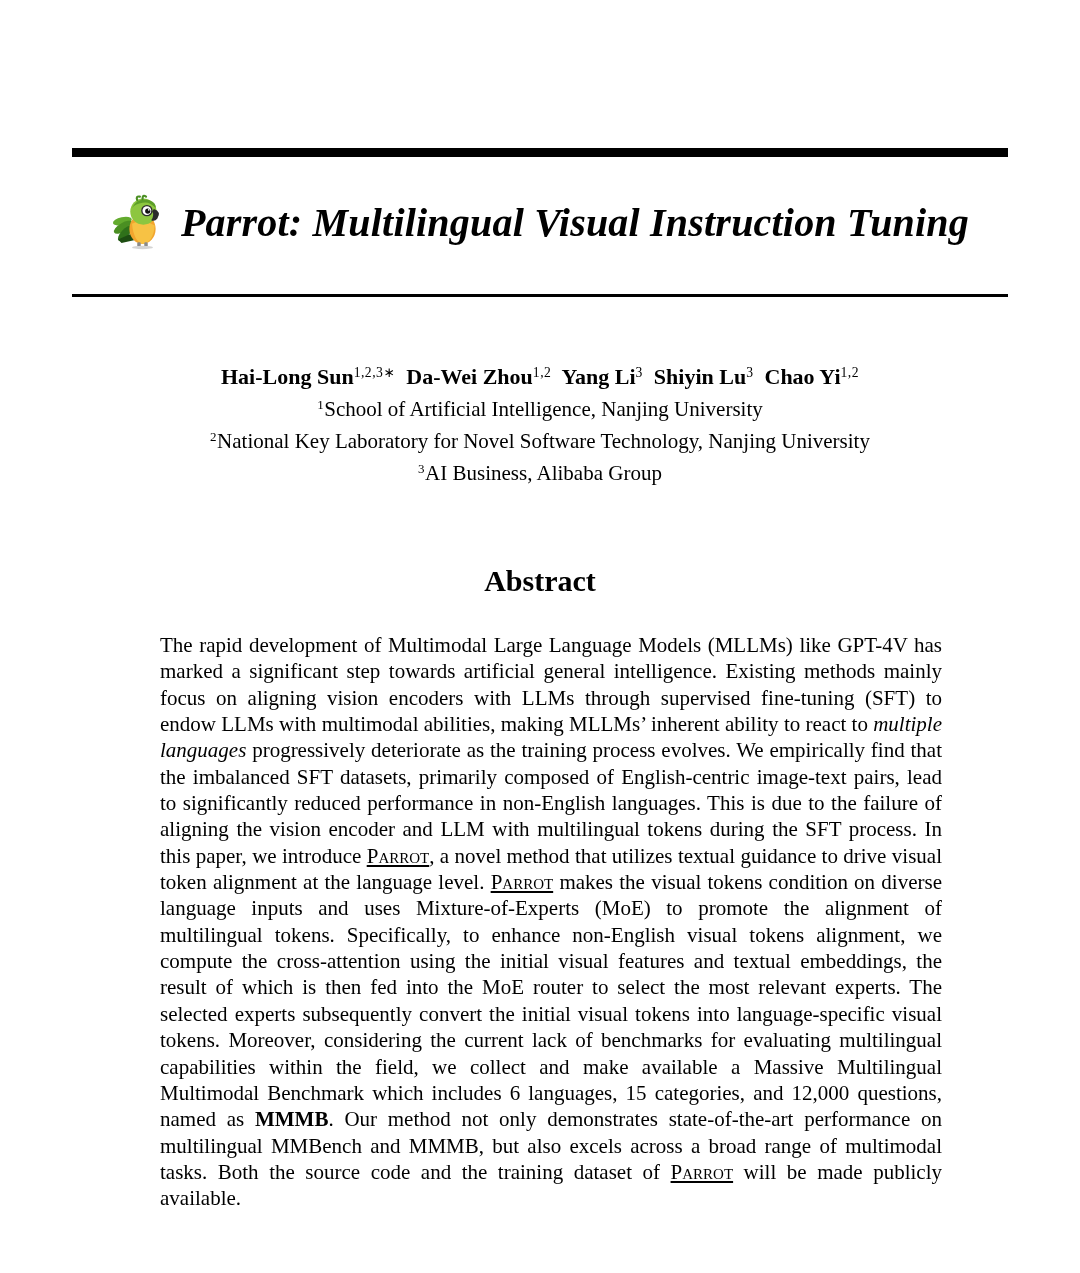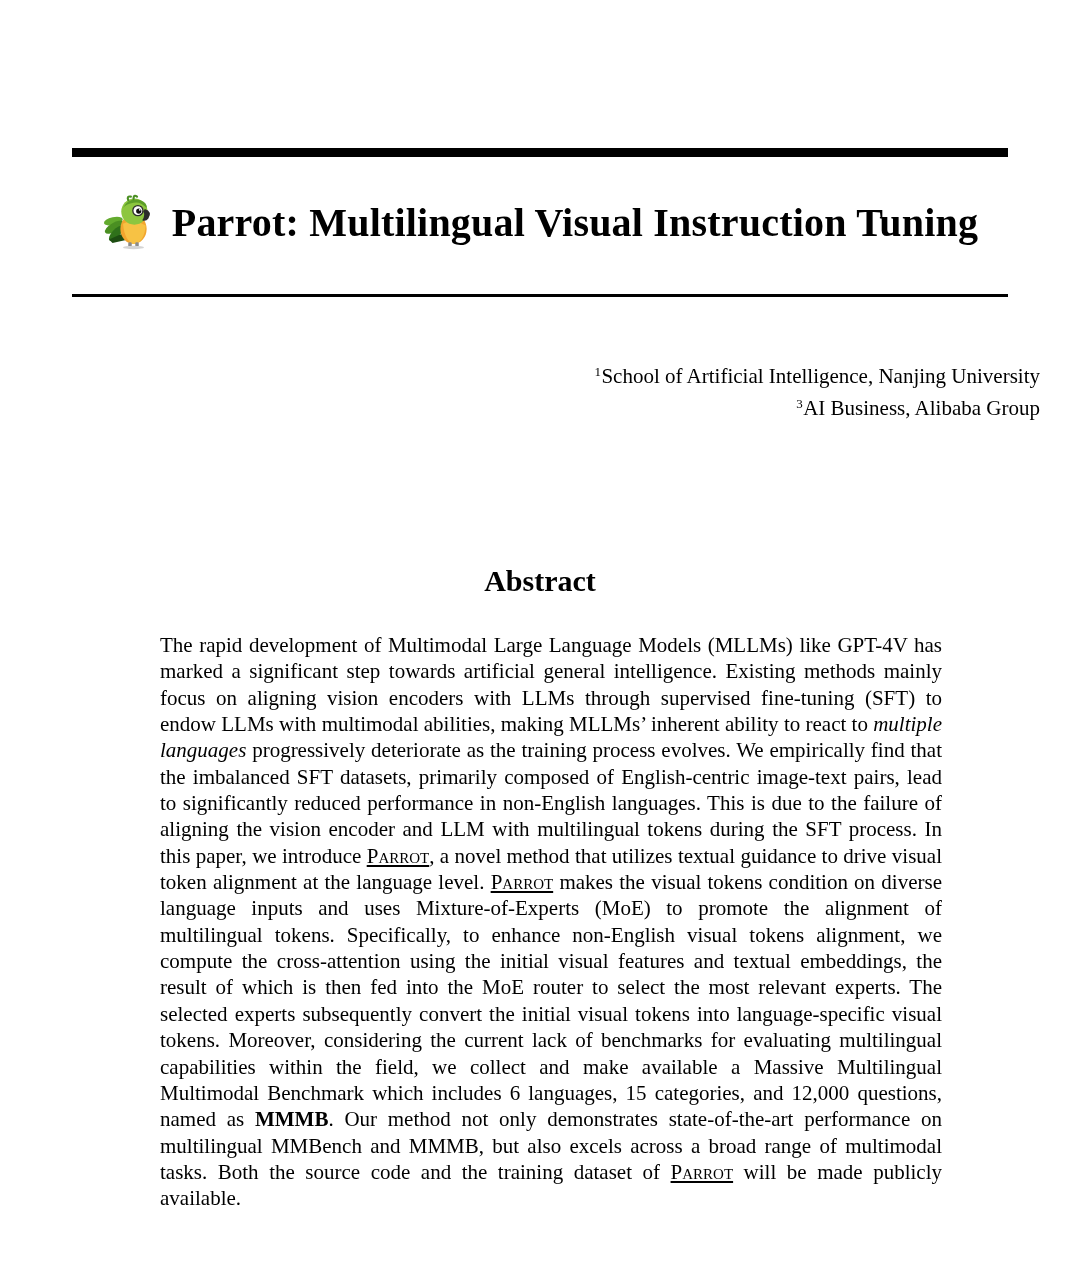--- a/index.html
+++ b/index.html
@@ -25,37 +25,38 @@
     width: 936px; height: 3px;
     background: #000000;
   }
   .title-row {
     position: absolute;
     top: 192px; left: 72px; width: 936px;
     display: flex;
     justify-content: center;
     align-items: center;
     gap: 14px;
+    font-style: italic;
   }
   .parrot-wrap svg { width: 56px; height: 60px; display: block; }
   .paper-title {
     font-size: 40px;
     font-weight: 700;
     margin: 0;
     white-space: nowrap;
     letter-spacing: 0.2px;
   }
   .authors {
     position: absolute;
     top: 358px; left: 40px; width: 1000px;
     text-align: center;
   }
   .a-line { white-space: pre-wrap; }
   .a-line.bold { font-weight: 700; font-size: 22px; line-height: 29px; }
-  .a-line.affil { font-weight: 400; font-size: 21px; line-height: 27.5px; text-align: right; }
+  .a-line.affil { font-weight: 400; font-size: 21px; line-height: 27.5px; }
   .s-sup {
     font-size: 0.62em;
     vertical-align: 0.5em;
     font-weight: 400;
     letter-spacing: 0.5px;
   }
   .abs-head {
     position: absolute;
     top: 564px; left: 0; width: 1080px;
     text-align: center;
@@ -118,21 +119,23 @@
         <rect x="38" y="55" width="4" height="5" rx="1.5" fill="#8a8a8a"></rect>
         <ellipse cx="36" cy="61" rx="12" ry="2" fill="#d4d4d4"></ellipse>
       </svg>
     </span>
     <h1 class="paper-title">Parrot: Multilingual Visual Instruction Tuning</h1>
   </div>
 
   <div class="rule-thin"></div>
 
   <div class="authors">
+    <div class="a-line bold"><span>Hai-Long Sun</span><span class="s-sup">1,2,3∗</span><span>  Da-Wei Zhou</span><span class="s-sup">1,2</span><span>  Yang Li</span><span class="s-sup">3</span><span>  Shiyin Lu</span><span class="s-sup">3</span><span>  Chao Yi</span><span class="s-sup">1,2</span></div>
     <div class="a-line affil"><span class="s-sup">1</span><span>School of Artificial Intelligence, Nanjing University</span></div>
+    <div class="a-line affil"><span class="s-sup">2</span><span>National Key Laboratory for Novel Software Technology, Nanjing University</span></div>
     <div class="a-line affil"><span class="s-sup">3</span><span>AI Business, Alibaba Group</span></div>
   </div>
 
   <h2 class="abs-head">Abstract</h2>
 
   <div class="abs-body"><span>The rapid development of Multimodal Large Language Models (MLLMs) like GPT-4V has marked a significant step towards artificial general intelligence. Existing methods mainly focus on aligning vision encoders with LLMs through supervised fine-tuning (SFT) to endow LLMs with multimodal abilities, making MLLMs’ inherent ability to react to </span><span class="s-i">multiple languages</span><span> progressively deteriorate as the training process evolves. We empirically find that the imbalanced SFT datasets, primarily composed of English-centric image-text pairs, lead to significantly reduced performance in non-English languages. This is due to the failure of aligning the vision encoder and LLM with multilingual tokens during the SFT process. In this paper, we introduce </span><span class="s-sc">Parrot</span><span>, a novel method that utilizes textual guidance to drive visual token alignment at the language level. </span><span class="s-sc">Parrot</span><span> makes the visual tokens condition on diverse language inputs and uses Mixture-of-Experts (MoE) to promote the alignment of multilingual tokens. Specifically, to enhance non-English visual tokens alignment, we compute the cross-attention using the initial visual features and textual embeddings, the result of which is then fed into the MoE router to select the most relevant experts. The selected experts subsequently convert the initial visual tokens into language-specific visual tokens. Moreover, considering the current lack of benchmarks for evaluating multilingual capabilities within the field, we collect and make available a Massive Multilingual Multimodal Benchmark which includes 6 languages, 15 categories, and 12,000 questions, named as </span><span class="s-b">MMMB</span><span>. Our method not only demonstrates state-of-the-art performance on multilingual MMBench and MMMB, but also excels across a broad range of multimodal tasks. Both the source code and the training dataset of </span><span class="s-sc">Parrot</span><span> will be made publicly available.</span></div>
 
 
 </div>
 

